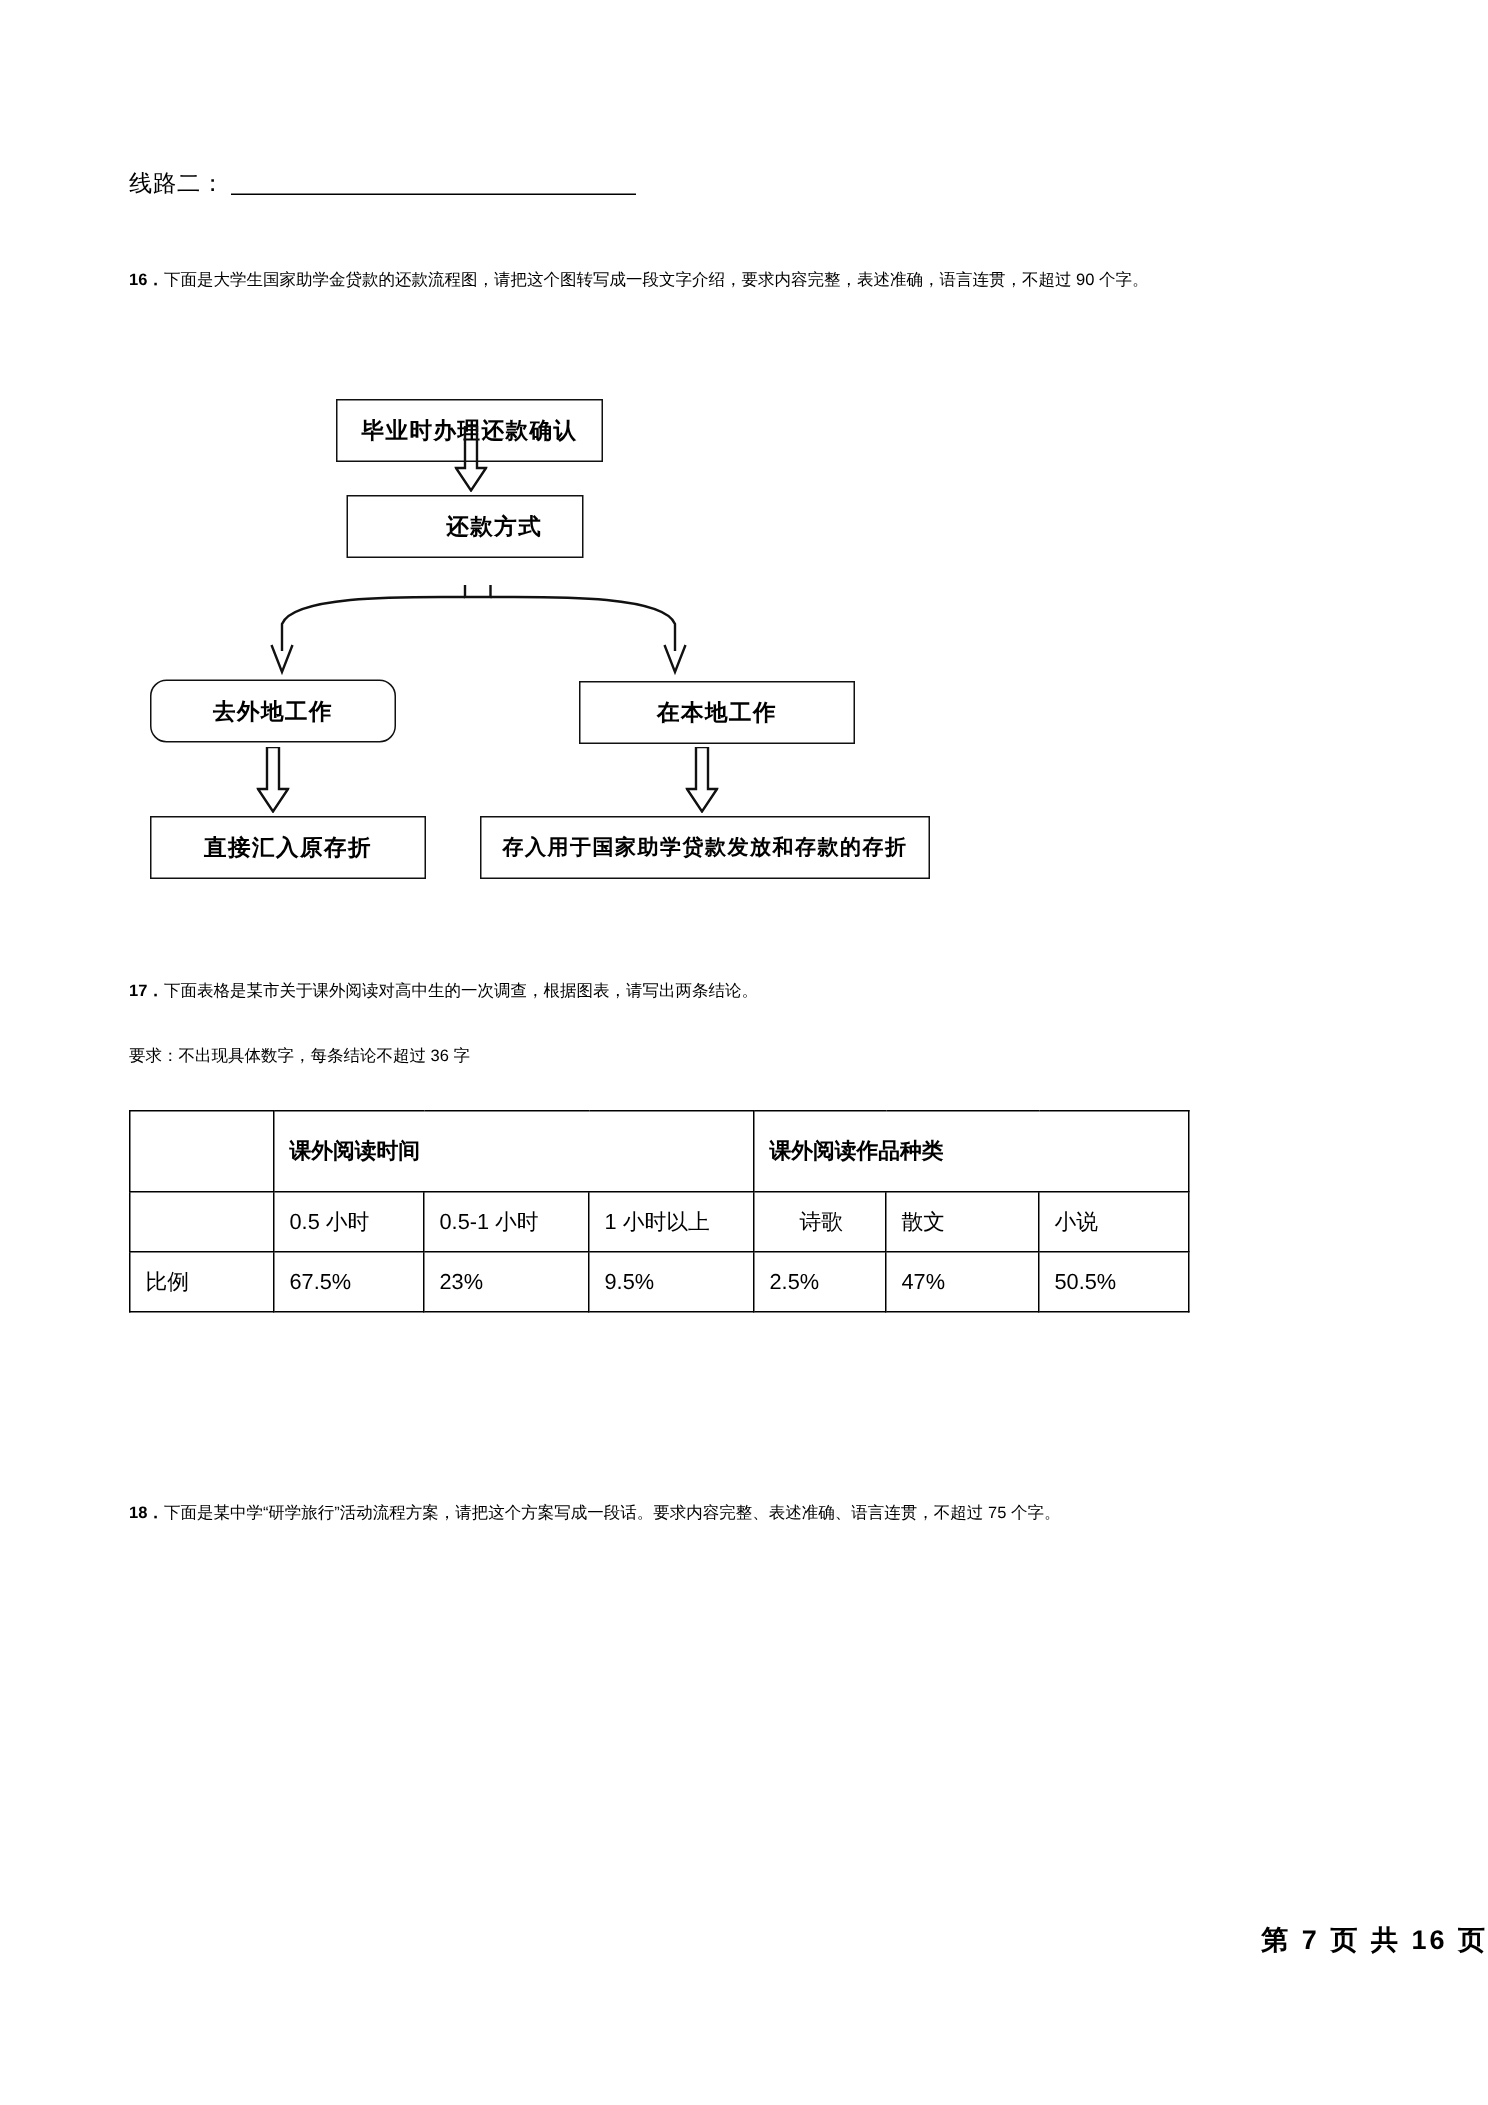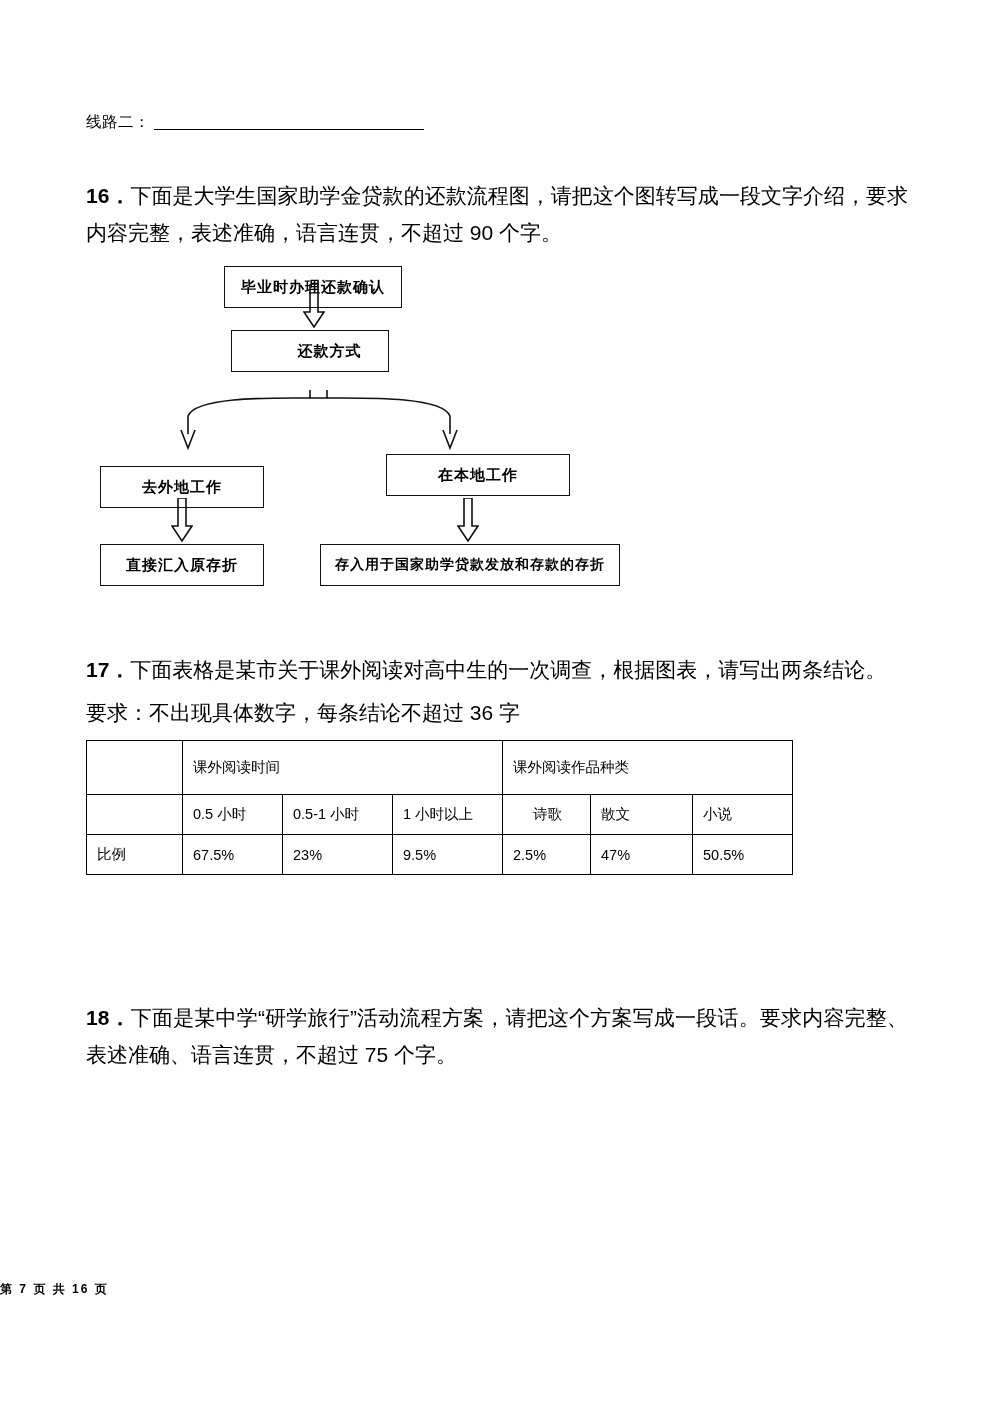--- a/index.html
+++ b/index.html
@@ -39,21 +39,21 @@
     border-bottom: 1px solid #000;
     margin-left: 4px;
     vertical-align: -3px;
   }
 
   
   .q {
     position: absolute;
     left: 86px;
     width: 822px;
-    font-size: 21px;
+    font-size: 11px;
     line-height: 1.75;
     text-align: justify;
   }
   .q .num {
     font-weight: bold;
   }
   .q-16 { top: 178px; }
   .q-17 { top: 652px; }
   .q-17b { top: 695px; left: 86px; }
   .q-18 { top: 1000px; }
@@ -85,23 +85,23 @@
     left: 4px;
     top: 4px;
     right: -4px;
     bottom: -4px;
     border-right: 2px solid #111;
     border-bottom: 2px solid #111;
     z-index: -1;
   }
   #fb-confirm { left: 138px; top: 8px;  width: 178px; height: 42px; margin-top: 26px; }
   #fb-method  { left: 145px; top: 98px; width: 158px; height: 42px; padding-left: 39px; }
-  #fb-out     { left: 14px;  top: 234px; width: 164px; height: 42px; }
+  #fb-out     { left: 14px;  top: 221px; width: 164px; height: 42px; border-radius: 11px; }
   #fb-local   { left: 300px; top: 222px; width: 184px; height: 42px; }
-  #fb-remit   { left: 14px;  top: 312px; width: 164px; height: 42px; }
+  #fb-remit   { left: 14px;  top: 312px; width: 184px; height: 42px; }
   #fb-deposit { left: 234px; top: 312px; width: 300px; height: 42px; font-size: 14px;}
 
   .arrow-v {
     position: absolute;
     width: 22px;
     height: 44px;
   }
   .arrow-v svg { display: block; }
 
   .split {
@@ -124,37 +124,37 @@
     font-size: 14.5px;
     font-family: "Liberation Sans", sans-serif;
   }
   table.survey td {
     border: 1px solid #000;
     padding: 10px 8px 10px 10px;
     height: 34px;
     box-sizing: border-box;
     vertical-align: middle;
   }
-  table.survey tr.head td { height: 54px; }
+  table.survey tr.head td { height: 54px; font-weight: bold; }
   .c-empty1 { width: 96px; }
   .c-t1 { width: 100px; }
   .c-t2 { width: 110px; }
   .c-t3 { width: 110px; }
   .c-k1 { width: 88px; text-align: center; }
   .c-k2 { width: 102px; }
   .c-k3 { width: 100px; }
 
   
   .footer {
     position: absolute;
     left: 0;
     top: 1281px;
     width: 992px;
-    text-align: left;
-    font-size: 12px;
+    text-align: right;
+    font-size: 18px;
     letter-spacing: 2px;
   }
   .footer b { font-weight: bold; }
 </style>
 </head>
 <body>
 
 <div class="page">
 
   <div class="route-line">

